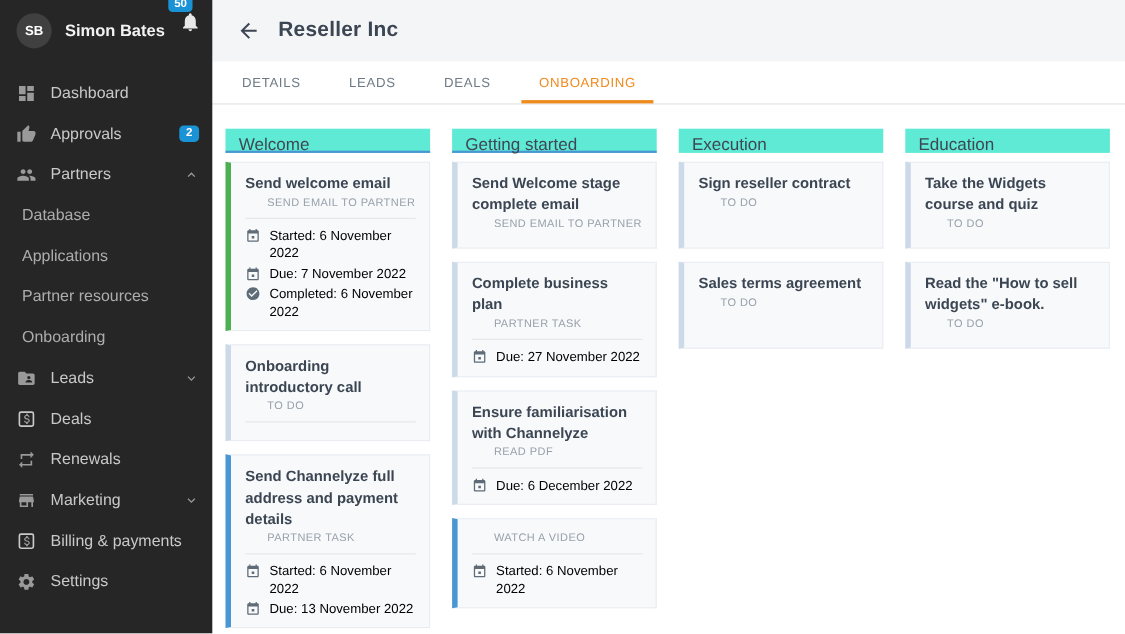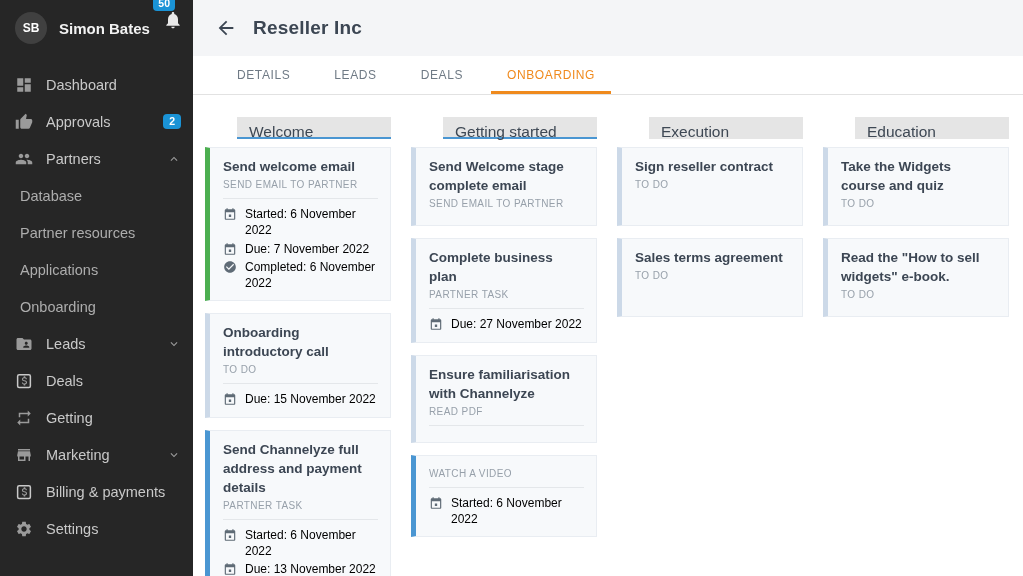--- a/index.html
+++ b/index.html
@@ -24,35 +24,35 @@
   .nchev { margin-left:auto; width:14px; height:14px; }
   .nchev svg { width:14px; height:14px; fill:#9a9a9a; }
 
   
   main { flex:1; display:flex; flex-direction:column; background:#fff; }
   header.topbar { height:56px; background:#f4f5f7; display:flex; align-items:center; padding:0 0 0 22px; }
   .back { width:22px; height:22px; cursor:pointer; margin-right:16px; }
   .back svg { width:22px; height:22px; fill:#3c4653; }
   h1.ptitle { font-size:19px; font-weight:bold; color:#3c4653; letter-spacing:0.2px; }
 
-  .tabs { height:39px; background:#fff; border-bottom:1px solid #e2e2e2; display:flex; align-items:stretch; padding-left:22px; }
+  .tabs { height:39px; background:#fff; border-bottom:1px solid #e2e2e2; display:flex; align-items:stretch; padding-left:5px; }
   .tab { display:flex; align-items:center; padding:0 22px; font-size:12px; letter-spacing:0.6px; color:#6f7a85; cursor:pointer; position:relative; }
   .tab.active { color:#f08a1d; }
   .tab.active::after { content:""; position:absolute; left:6px; right:6px; bottom:0; height:3px; background:#ef8a1d; }
 
   .board { flex:1; display:flex; gap:20px; padding:22px 14px 0 12px; overflow:hidden; }
   .col { width:186px; min-width:186px; display:flex; flex-direction:column; }
-  .col-header { background:#e5e5e5; color:#3e4854; font-size:15.5px; font-weight:500; padding:6px 12px 7px 12px; height:22px;margin-left:32px; }
+  .col-header { background:#5eead4; color:#3e4854; font-size:15.5px; font-weight:500; padding:6px 12px 7px 12px; height:22px; }
   .col-header.underlined { border-bottom:2px solid #4a96d2; }
   .cards { display:flex; flex-direction:column; gap:12px; margin-top:8px; }
   .card { background:#f7f9fb; border:1px solid #e9edf2; border-left:5px solid #ccd9e8; padding:9px 12px 9px 13px; min-height:79px; cursor:pointer; }
   .card.accent-green { border-left-color:#4caf50; }
   .card.accent-blue { border-left-color:#4a96d2; }
   .card-title { font-size:13.5px; font-weight:bold; color:#3c4653; line-height:1.42; }
-  .card-sub { font-size:10px; letter-spacing:0.4px; color:#97a0aa; text-transform:uppercase; margin-top:3px; }
+  .card-sub { font-size:10px; letter-spacing:0.4px; color:#97a0aa; text-transform:uppercase; margin-top:3px;margin-left:20px; }
   .card-div { height:1px; background:#e4e7ea; margin:8px 0 7px 0; }
   .crow { display:flex; align-items:flex-start; margin-top:2px; }
   .crow .cicon { width:14px; height:14px; margin-right:8px; flex:0 0 14px; margin-top:1px; }
   .crow .cicon svg { width:14px; height:14px; fill:#5f6b76; }
   .crow .ctext { font-size:12px; color:#000000; line-height:1.35; }
 </style>
 </head>
 <body>
 
 <div class="app">
@@ -87,24 +87,24 @@
             </svg></span>
           <span class="nlabel">Partners</span>
           <span class="nchev"><svg viewBox="0 0 24 24">
               <path d="M7.41 15.41 12 10.83l4.59 4.58L18 14l-6-6-6 6 1.41 1.41z"></path>
             </svg></span>
         </div>
         <div class="nav-item sub">
           <span class="nlabel">Database</span>
         </div>
         <div class="nav-item sub">
+          <span class="nlabel">Applications</span>
+        </div>
+        <div class="nav-item sub">
           <span class="nlabel">Partner resources</span>
-        </div>
-        <div class="nav-item sub">
-          <span class="nlabel">Applications</span>
         </div>
         <div class="nav-item sub">
           <span class="nlabel">Onboarding</span>
         </div>
         <div class="nav-item">
           <span class="nicon"><svg viewBox="0 0 24 24">
               <path d="M20 6h-8l-2-2H4c-1.1 0-2 .9-2 2v12c0 1.1.9 2 2 2h16c1.1 0 2-.9 2-2V8c0-1.1-.9-2-2-2zm-5 3c1.1 0 2 .9 2 2s-.9 2-2 2-2-.9-2-2 .9-2 2-2zm4 8h-8v-1c0-1.33 2.67-2 4-2s4 .67 4 2v1z"></path>
             </svg></span>
           <span class="nlabel">Leads</span>
           <span class="nchev"><svg viewBox="0 0 24 24">
@@ -115,21 +115,21 @@
           <span class="nicon"><svg viewBox="0 0 24 24">
               <rect x="3.5" y="3.5" width="17" height="17" rx="2" fill="none" stroke="currentColor" stroke-width="2"></rect>
               <path d="M12.9 11.1c-1.6-.4-2.1-.85-2.1-1.5 0-.75.7-1.27 1.86-1.27 1.22 0 1.68.58 1.72 1.44h1.52c-.05-1.18-.77-2.26-2.2-2.61V5.6h-2.07v1.54c-1.34.29-2.41 1.16-2.41 2.49 0 1.59 1.32 2.38 3.24 2.84 1.72.41 2.07 1.02 2.07 1.66 0 .47-.34 1.23-1.86 1.23-1.42 0-1.98-.64-2.06-1.44H9.1c.08 1.5 1.2 2.34 2.53 2.62v1.55h2.07v-1.53c1.35-.26 2.42-1.04 2.42-2.45 0-1.96-1.68-2.63-3.22-3.01z"></path>
             </svg></span>
           <span class="nlabel">Deals</span>
         </div>
         <div class="nav-item">
           <span class="nicon"><svg viewBox="0 0 24 24">
               <path d="M7 7h10v3l4-4-4-4v3H5v6h2V7zm10 10H7v-3l-4 4 4 4v-3h12v-6h-2v4z"></path>
             </svg></span>
-          <span class="nlabel">Getting</span>
+          <span class="nlabel">Renewals</span>
         </div>
         <div class="nav-item">
           <span class="nicon"><svg viewBox="0 0 24 24">
               <path d="M20 4H4v2h16V4zm1 10v-2l-1-5H4l-1 5v2h1v6h10v-6h4v6h2v-6h1zm-9 4H6v-4h6v4z"></path>
             </svg></span>
           <span class="nlabel">Marketing</span>
           <span class="nchev"><svg viewBox="0 0 24 24">
               <path d="M7.41 8.59 12 13.17l4.59-4.58L18 10l-6 6-6-6 1.41-1.41z"></path>
             </svg></span>
         </div>
@@ -188,26 +188,20 @@
                 <span class="cicon"><svg viewBox="0 0 24 24">
                     <path d="M12 2C6.48 2 2 6.48 2 12s4.48 10 10 10 10-4.48 10-10S17.52 2 12 2zm-2 15-5-5 1.41-1.41L10 14.17l7.59-7.59L19 8l-9 9z"></path>
                   </svg></span>
                 <span class="ctext">Completed: 6 November 2022</span>
               </div>
             </div>
             <div class="card accent-light">
               <div class="card-title">Onboarding introductory call</div>
               <div class="card-sub">TO DO</div>
               <div class="card-div"></div>
-              <div class="crow">
-                <span class="cicon"><svg viewBox="0 0 24 24">
-                    <path d="M19 4h-1V2h-2v2H8V2H6v2H5c-1.1 0-2 .9-2 2v14c0 1.1.9 2 2 2h14c1.1 0 2-.9 2-2V6c0-1.1-.9-2-2-2zm0 16H5V9h14v11zm-9-7h4v4h-4v-4z"></path>
-                  </svg></span>
-                <span class="ctext">Due: 15 November 2022</span>
-              </div>
             </div>
             <div class="card accent-blue">
               <div class="card-title">Send Channelyze full address and payment details</div>
               <div class="card-sub">PARTNER TASK</div>
               <div class="card-div"></div>
               <div class="crow">
                 <span class="cicon"><svg viewBox="0 0 24 24">
                     <path d="M19 4h-1V2h-2v2H8V2H6v2H5c-1.1 0-2 .9-2 2v14c0 1.1.9 2 2 2h14c1.1 0 2-.9 2-2V6c0-1.1-.9-2-2-2zm0 16H5V9h14v11zm-9-7h4v4h-4v-4z"></path>
                   </svg></span>
                 <span class="ctext">Started: 6 November 2022</span>
@@ -236,20 +230,26 @@
                 <span class="cicon"><svg viewBox="0 0 24 24">
                     <path d="M19 4h-1V2h-2v2H8V2H6v2H5c-1.1 0-2 .9-2 2v14c0 1.1.9 2 2 2h14c1.1 0 2-.9 2-2V6c0-1.1-.9-2-2-2zm0 16H5V9h14v11zm-9-7h4v4h-4v-4z"></path>
                   </svg></span>
                 <span class="ctext">Due: 27 November 2022</span>
               </div>
             </div>
             <div class="card accent-light">
               <div class="card-title">Ensure familiarisation with Channelyze</div>
               <div class="card-sub">READ PDF</div>
               <div class="card-div"></div>
+              <div class="crow">
+                <span class="cicon"><svg viewBox="0 0 24 24">
+                    <path d="M19 4h-1V2h-2v2H8V2H6v2H5c-1.1 0-2 .9-2 2v14c0 1.1.9 2 2 2h14c1.1 0 2-.9 2-2V6c0-1.1-.9-2-2-2zm0 16H5V9h14v11zm-9-7h4v4h-4v-4z"></path>
+                  </svg></span>
+                <span class="ctext">Due: 6 December 2022</span>
+              </div>
             </div>
             <div class="card accent-blue">
               <div class="card-sub">WATCH A VIDEO</div>
               <div class="card-div"></div>
               <div class="crow">
                 <span class="cicon"><svg viewBox="0 0 24 24">
                     <path d="M19 4h-1V2h-2v2H8V2H6v2H5c-1.1 0-2 .9-2 2v14c0 1.1.9 2 2 2h14c1.1 0 2-.9 2-2V6c0-1.1-.9-2-2-2zm0 16H5V9h14v11zm-9-7h4v4h-4v-4z"></path>
                   </svg></span>
                 <span class="ctext">Started: 6 November 2022</span>
               </div>

